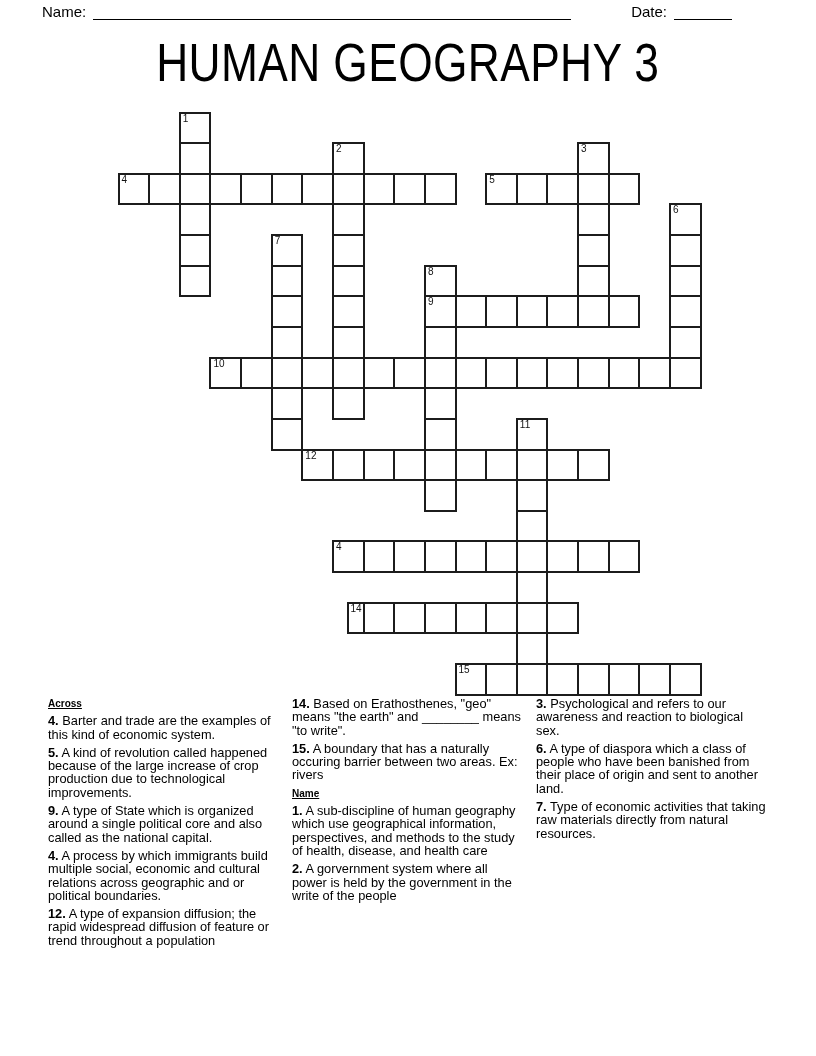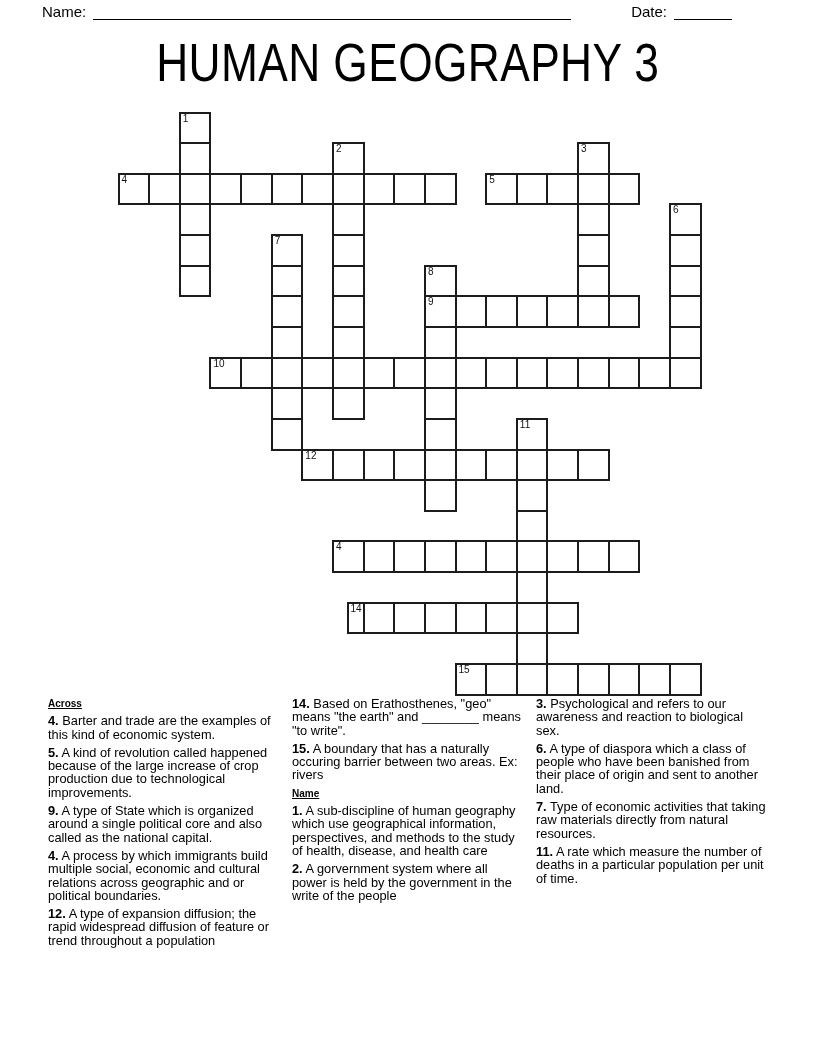--- a/index.html
+++ b/index.html
@@ -276,15 +276,14 @@
       <div class="clue"><b>14.</b><span> Based on Erathosthenes, "geo" means "the earth" and ________ means "to write".</span></div>
       <div class="clue"><b>15.</b><span> A boundary that has a naturally occuring barrier between two areas. Ex: rivers</span></div>
       <div class="clue-header">Name</div>
       <div class="clue"><b>1.</b><span> A sub-discipline of human geography which use geographical information, perspectives, and methods to the study of health, disease, and health care</span></div>
       <div class="clue"><b>2.</b><span> A gorvernment system where all power is held by the government in the write of the people</span></div>
     </div>
     <div class="clue-col">
       <div class="clue"><b>3.</b><span> Psychological and refers to our awareness and reaction to biological sex.</span></div>
       <div class="clue"><b>6.</b><span> A type of diaspora which a class of people who have been banished from their place of origin and sent to another land.</span></div>
       <div class="clue"><b>7.</b><span> Type of economic activities that taking raw materials directly from natural resources.</span></div>
-      <div class="clue"><b>11.</b><span> A rate which measure the number of deaths in a particular population per unit of time.</span></div>
     </div>
   </div>
 
 </body></html>

